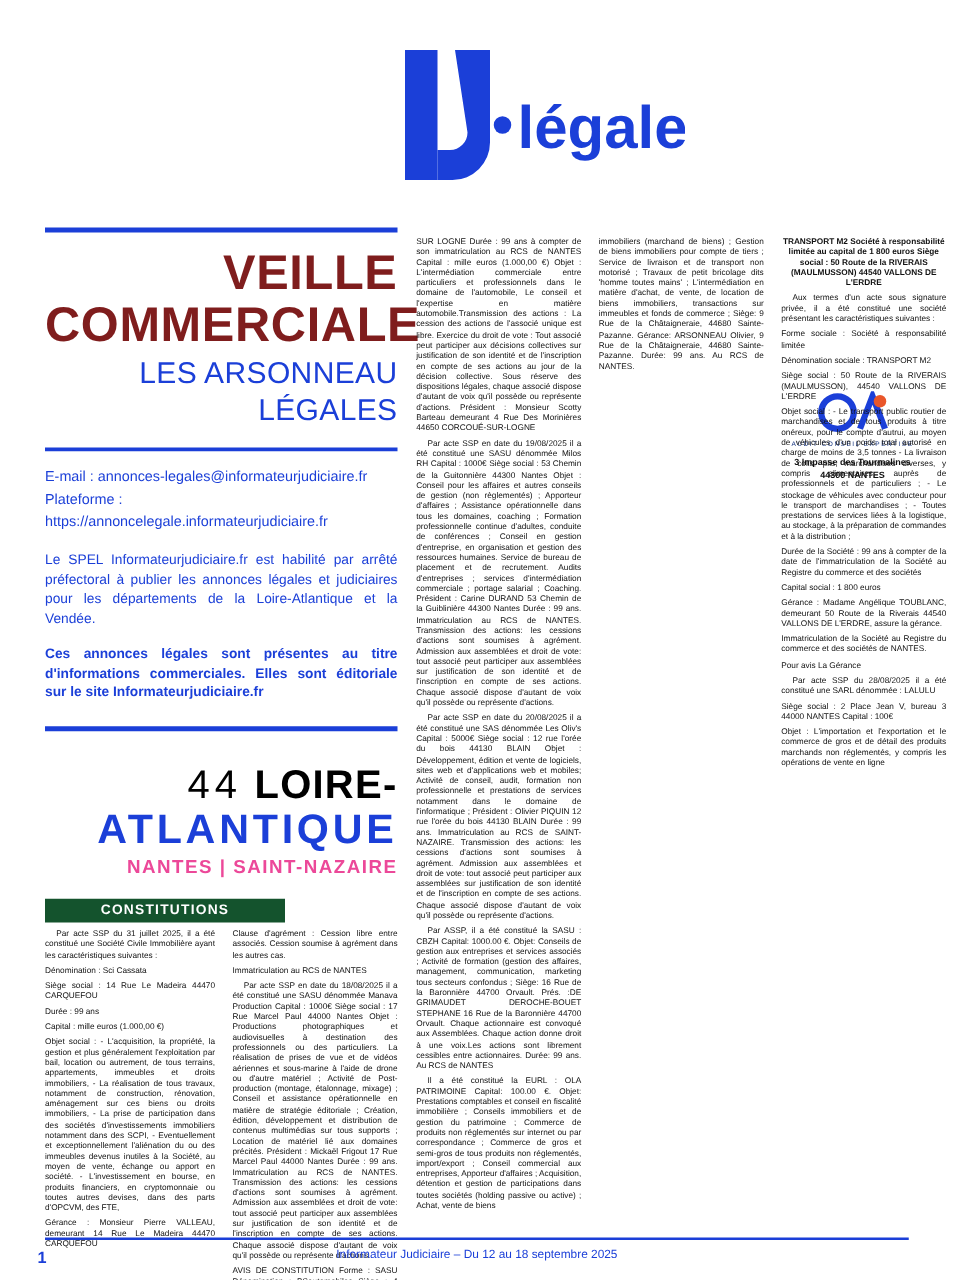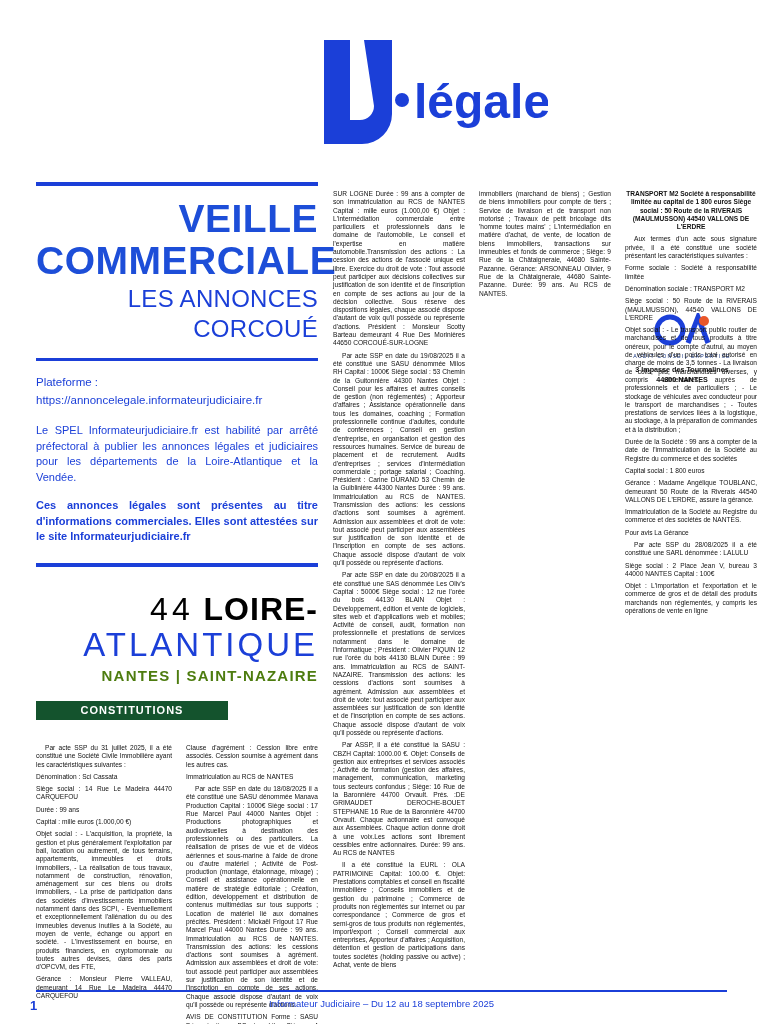--- a/index.html
+++ b/index.html
@@ -15,39 +15,39 @@
 
   
   .masthead{position:absolute;left:0;top:0;width:763px;height:175px;}
   .logo-wrap{position:absolute;left:318px;top:40px;width:230px;height:128px;}
   .logo-svg{display:block;}
 
   
   .left-col{position:absolute;left:36px;top:182px;width:282px;}
   .rule-top{height:4px;background:#1b3fd8;width:282px;margin-bottom:12px;}
   .title-veille{
-    font-size:39px;line-height:42px;font-weight:bold;color:#1d4ed8;
+    font-size:39px;line-height:42px;font-weight:bold;color:#7f1d1d;
     letter-spacing:.5px;text-align:right;
   }
   .title-sub{
     font-size:24px;line-height:30px;color:#1b3fd8;text-align:right;
     letter-spacing:.3px;margin-top:2px;font-weight:300;
   }
   .rule-mid{height:3px;background:#1b3fd8;width:282px;margin:14px 0 12px 0;}
   .contact{font-size:11.5px;line-height:18px;color:#1b3fd8;}
   .para-blue{font-size:11px;line-height:15.5px;color:#1b3fd8;margin-top:14px;text-align:justify;}
   .para-bold{font-size:11px;line-height:15.5px;color:#1b3fd8;margin-top:13px;font-weight:bold;text-align:justify;}
   .rule-bot{height:4px;background:#1b3fd8;width:282px;margin-top:18px;}
 
   .dept{margin-top:24px;text-align:right;}
   .dept-line1{font-size:32px;line-height:36px;color:#000000;letter-spacing:1px;}
   .dept-line1 .num{font-weight:300;letter-spacing:4px;}
   .dept-line1 .nm{font-weight:bold;}
-  .dept-line2{font-size:33px;line-height:36px;color:#1b3fd8;letter-spacing:3px;font-weight:400;}
-  .dept-line3{font-size:15px;line-height:22px;color:#4d7c0f;font-weight:bold;letter-spacing:1.2px;margin-top:2px;}
+  .dept-line2{font-size:33px;line-height:36px;color:#1b3fd8;letter-spacing:3px;font-weight:700;}
+  .dept-line3{font-size:15px;line-height:22px;color:#ec4899;font-weight:bold;letter-spacing:1.2px;margin-top:2px;}
 
   .cat-bar{
     margin-top:14px;width:192px;height:19px;background:#14532d;color:#fff;
     font-size:11px;font-weight:bold;letter-spacing:1px;
     display:flex;align-items:center;justify-content:center;
   }
 
   
   .col{position:absolute;font-size:6.6px;line-height:8.3px;text-align:justify;color:#111;}
   .col p{margin:0 0 4px 0;}
@@ -92,27 +92,28 @@
         <circle cx="84" cy="60" r="7" fill="#1b3fd8"></circle>
         <text x="96" y="78" font-family="Liberation Sans, sans-serif" font-size="48" font-weight="bold" fill="#1b3fd8">légale</text>
       </svg>
     </div>
   </div>
 
   <div class="left-col">
     <div class="rule-top"></div>
     <div class="title-veille">VEILLE</div>
     <div class="title-veille">COMMERCIALE</div>
-    <div class="title-sub">LES ANNONCES CORCOUÉ</div>
+    <div class="title-sub">LES ARSONNEAU LÉGALES</div>
     <div class="rule-mid"></div>
 
+    <div class="contact">E-mail : annonces-legales@informateurjudiciaire.fr</div>
     <div class="contact it">Plateforme : https://annoncelegale.informateurjudiciaire.fr</div>
 
     <div class="para-blue">Le SPEL Informateurjudiciaire.fr est habilité par arrêté préfectoral à publier les annonces légales et judiciaires pour les départements de la Loire-Atlantique et la Vendée.</div>
-    <div class="para-bold">Ces annonces légales sont présentes au titre d'informations commerciales. Elles sont attestées sur le site Informateurjudiciaire.fr</div>
+    <div class="para-bold">Ces annonces légales sont présentes au titre d'informations commerciales. Elles sont éditoriale sur le site Informateurjudiciaire.fr</div>
 
     <div class="rule-bot"></div>
 
     <div class="dept">
       <div class="dept-line1">
         <span class="num">44</span>
         <span class="nm">LOIRE-</span>
       </div>
       <div class="dept-line2">ATLANTIQUE</div>
       <div class="dept-line3">NANTES | SAINT-NAZAIRE</div>

